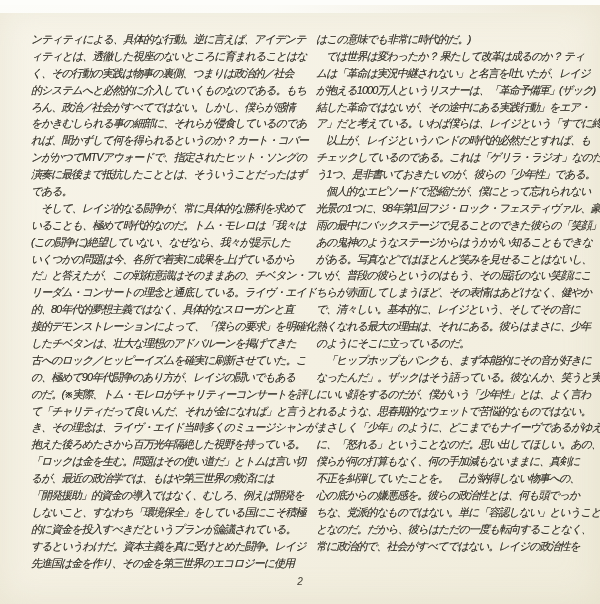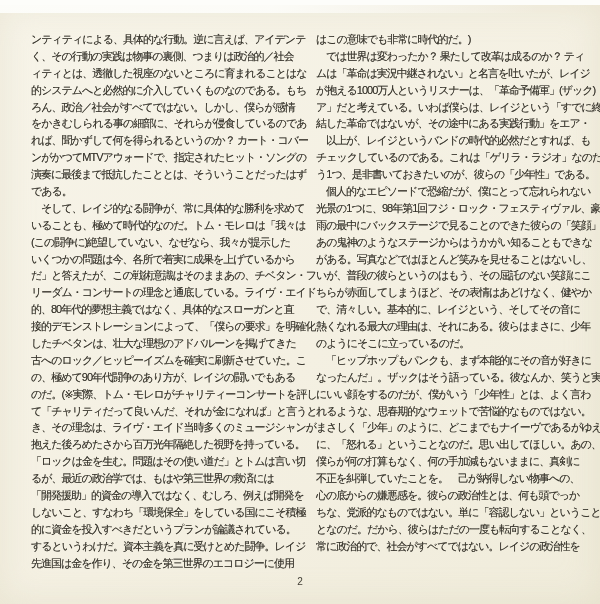--- a/index.html
+++ b/index.html
@@ -16,20 +16,21 @@
     font-family: "Liberation Sans", "DejaVu Sans", sans-serif;
   }
   .paper {
     position: absolute;
     left: 0;
     top: 5px;
     width: 600px;
     height: 599px;
     background: linear-gradient(135deg, #f7f4e9 0%, #f4f0e2 55%, #f0ecdb 100%);
     box-shadow: inset 0 0 35px rgba(205, 196, 165, 0.28);
+    font-style: italic;
   }
   .top-edge {
     position: absolute;
     left: 0;
     top: 0;
     width: 100%;
     height: 8px;
     background: linear-gradient(to right,
       rgba(253,253,250,0.95) 0%,
       rgba(253,253,250,0.9) 45%,
@@ -71,22 +72,22 @@
 </style>
 </head>
 <body>
 
 <div id="screen">
   <div class="paper">
     <div class="top-edge"></div>
 
     <div class="column column-left">
         <div class="text-line">ンティティによる、具体的な行動。逆に言えば、アイデンテ</div>
+        <div class="text-line">ィティとは、透徹した視座のないところに育まれることはな</div>
         <div class="text-line">く、その行動の実践は物事の裏側、つまりは政治的／社会</div>
-        <div class="text-line">ィティとは、透徹した視座のないところに育まれることはな</div>
         <div class="text-line">的システムへと必然的に介入していくものなのである。もち</div>
         <div class="text-line">ろん、政治／社会がすべてではない。しかし、僕らが感情</div>
         <div class="text-line">をかきむしられる事の細部に、それらが侵食しているのであ</div>
         <div class="text-line">れば、聞かずして何を得られるというのか？ カート・コバー</div>
         <div class="text-line">ンがかつてMTVアウォードで、指定されたヒット・ソングの</div>
         <div class="text-line">演奏に最後まで抵抗したこととは、そういうことだったはず</div>
         <div class="text-line">である。</div>
         <div class="text-line">　そして、レイジ的なる闘争が、常に具体的な勝利を求めて</div>
         <div class="text-line">いることも、極めて時代的なのだ。トム・モレロは「我々は</div>
         <div class="text-line">(この闘争に)絶望していない、なぜなら、我々が提示した</div>
@@ -109,22 +110,22 @@
         <div class="text-line">的に資金を投入すべきだというプランが論議されている。</div>
         <div class="text-line">するというわけだ。資本主義を真に受けとめた闘争。レイジ</div>
         <div class="text-line">先進国は金を作り、その金を第三世界のエコロジーに使用</div>
       </div>
 
     <div class="column column-right">
         <div class="text-line">はこの意味でも非常に時代的だ。)</div>
         <div class="text-line">　では世界は変わったか？ 果たして改革は成るのか？ ティ</div>
         <div class="text-line">ムは「革命は実況中継されない」と名言を吐いたが、レイジ</div>
         <div class="text-line">が抱える1000万人というリスナーは、「革命予備軍」(ザック)</div>
+        <div class="text-line">結した革命ではないが、その途中にある実践行動」をエア・</div>
         <div class="text-line">ア」だと考えている。いわば僕らは、レイジという「すでに終</div>
-        <div class="text-line">結した革命ではないが、その途中にある実践行動」をエア・</div>
         <div class="text-line">　以上が、レイジというバンドの時代的必然だとすれば、も</div>
         <div class="text-line">チェックしているのである。これは「ゲリラ・ラジオ」なのだ。</div>
         <div class="text-line">う1つ、是非書いておきたいのが、彼らの「少年性」である。</div>
         <div class="text-line">　個人的なエピソードで恐縮だが、僕にとって忘れられない</div>
         <div class="text-line">光景の1つに、98年第1回フジ・ロック・フェスティヴァル、豪</div>
         <div class="text-line">雨の最中にバックステージで見ることのできた彼らの「笑顔」</div>
         <div class="text-line">あの鬼神のようなステージからはうかがい知ることもできな</div>
         <div class="text-line">がある。写真などではほとんど笑みを見せることはないし、</div>
         <div class="text-line">いが、普段の彼らというのはもう、その屈託のない笑顔にこ</div>
         <div class="text-line">ちらが赤面してしまうほど、その表情はあどけなく、健やか</div>

